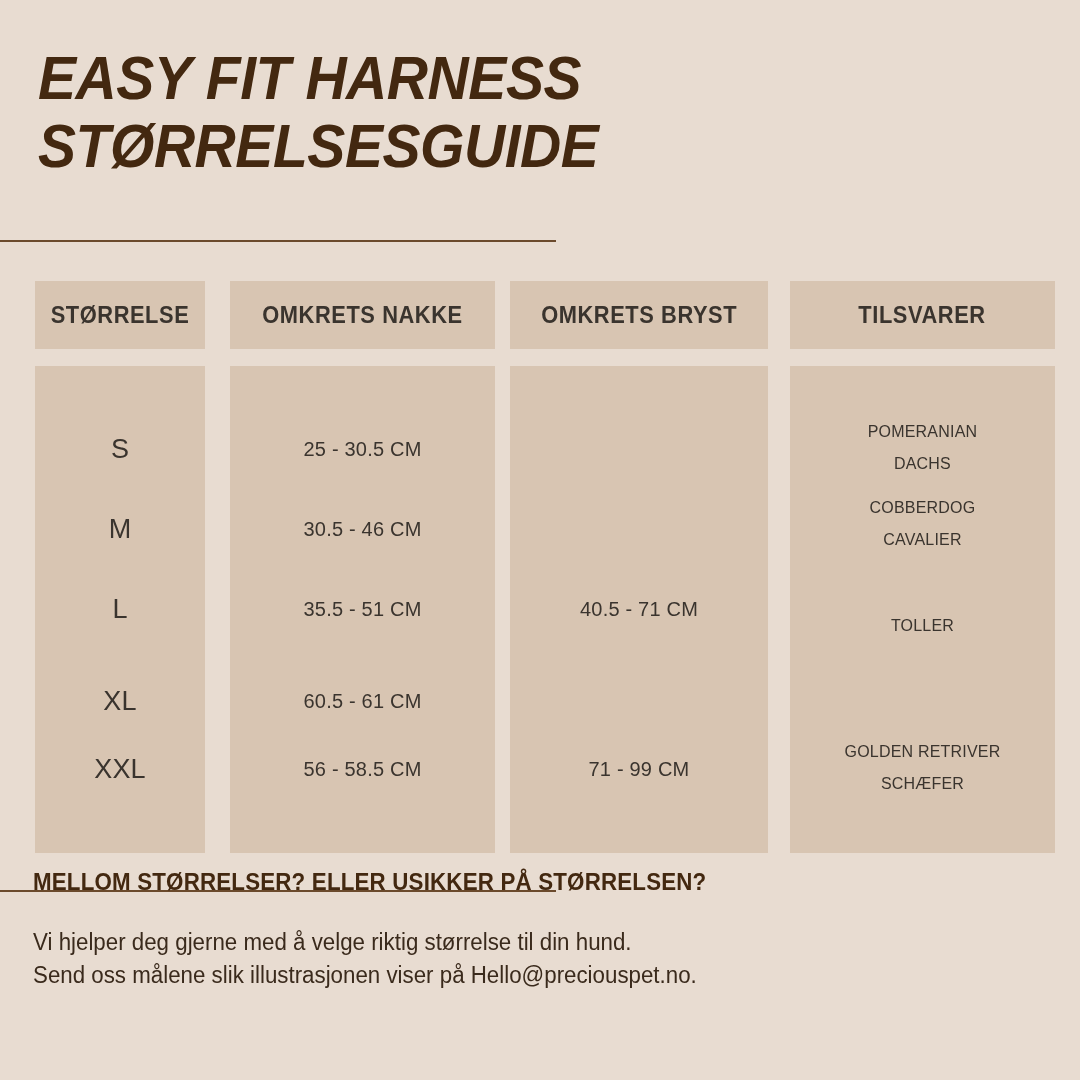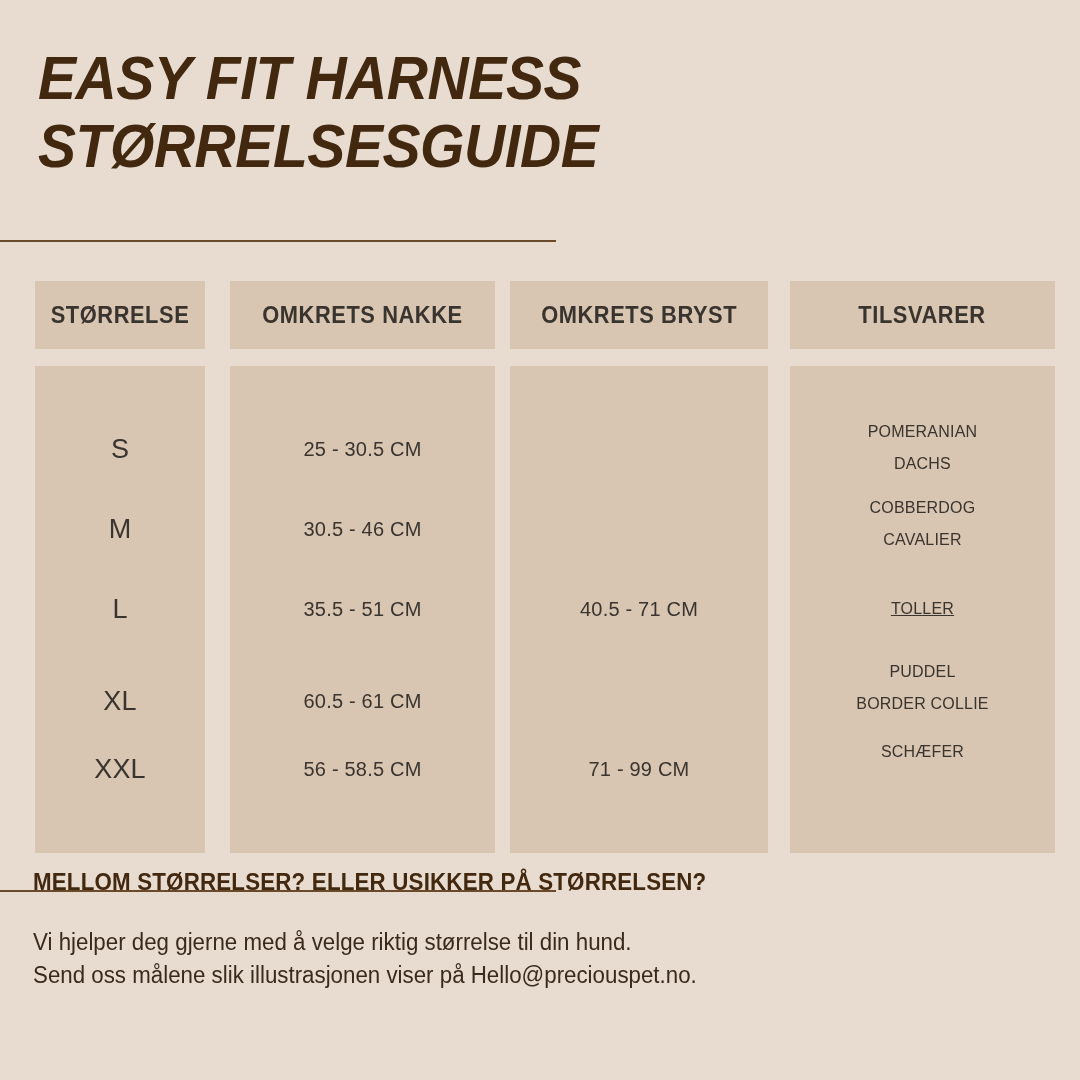--- a/index.html
+++ b/index.html
@@ -113,21 +113,21 @@
   
   .r0 { top: 66px; }
   .r1 { top: 146px; }
   .r2 { top: 226px; }
   .r3 { top: 318px; }
   .r4 { top: 386px; }
 
   
   .breed.r0 { top: 50px; }
   .breed.r1 { top: 126px; }
-  .breed.r2 { top: 227px; text-decoration: underline; }
+  .breed.r2 { top: 244px; }
   .breed.r3 { top: 290px; }
   .breed.r4 { top: 370px; }
 
   
   #footer {
     position: absolute;
     left: 33px;
     top: 868px;
     width: 1000px;
   }
@@ -211,25 +211,22 @@
         <div>POMERANIAN</div>
         <div>DACHS</div>
       </div>
       <div class="cell-text breed r1">
         <div>COBBERDOG</div>
         <div>CAVALIER</div>
       </div>
       <div class="cell-text breed r2">
         <div>TOLLER</div>
       </div>
-      <div class="cell-text breed r3">
-        <div>PUDDEL</div>
-        <div>BORDER COLLIE</div>
-      </div>
       <div class="cell-text breed r4">
+        <div>GOLDEN RETRIVER</div>
         <div>SCHÆFER</div>
       </div>
     </div>
   </div>
 
 </div>
 
 <div class="rule" id="rule-bottom"></div>
 
 <div id="footer">

